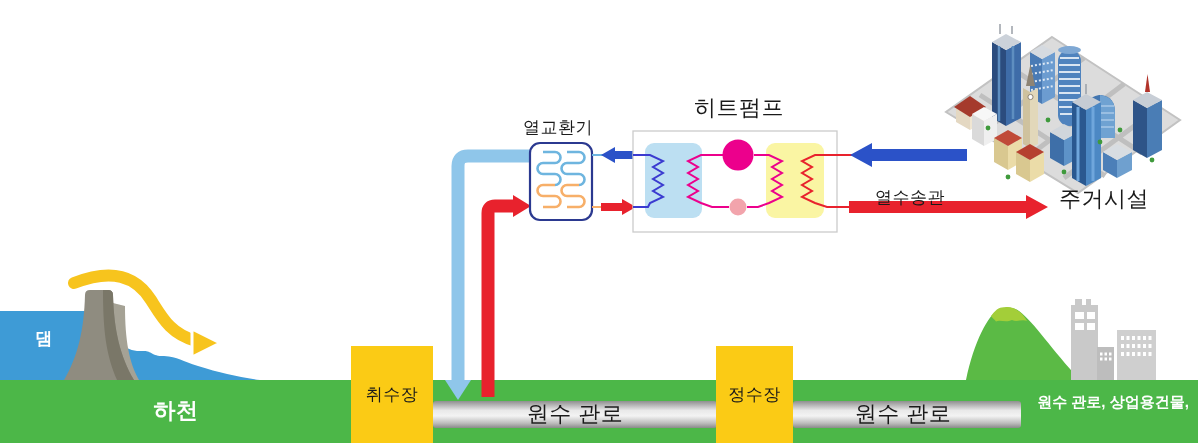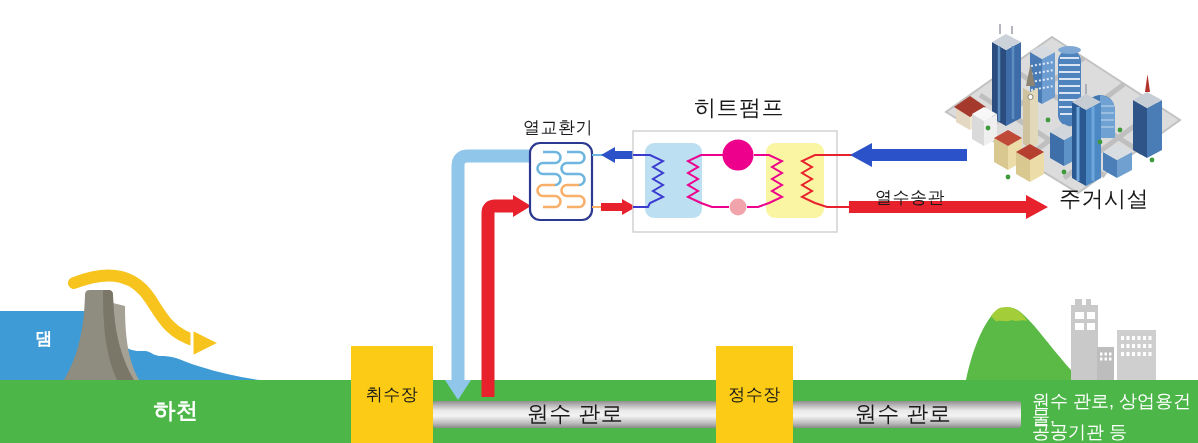--- a/index.html
+++ b/index.html
@@ -6,22 +6,22 @@
   .stage{position:relative;width:1198px;height:443px;background:#fff;overflow:hidden;
          font-family:"Liberation Sans","DejaVu Sans",sans-serif;}
   .stage svg{position:absolute;left:0;top:0;}
   .lbl{position:absolute;transform:translate(-50%,-50%);white-space:nowrap;z-index:3;
        color:var(--text-dark,#1a1a1a);text-align:center;letter-spacing:.5px;}
   .lbl.white{color:var(--text-white,#fff);font-weight:bold;}
   .lbl.f17{font-size:17px;font-family:Liberation Serif, serif;} .lbl.f18{font-size:22px;}
   .station{position:absolute;top:346px;height:97px;background:var(--station-yellow,#fbcb15);
            display:flex;align-items:center;justify-content:center;z-index:2;
            font-size:17px;color:var(--text-dark,#1a1a1a);letter-spacing:.5px;}
-  .consumers{position:absolute;left:1032px;top:394px;width:162px;z-index:3;text-align:left;
-             color:var(--text-white,#fff);font-weight:normal;font-size:18px;line-height:15.5px;}
+  .consumers{position:absolute;left:1032px;top:394px;width:162px;z-index:3;text-align:center;
+             color:var(--text-white,#fff);font-weight:bold;font-size:15px;line-height:15.5px;}
 </style>
 </head>
 <body>
 
 <div class="stage">
 
 <svg width="1198" height="443" viewBox="0 0 1198 443">
   <defs>
     <linearGradient id="pipeG" x1="0" y1="0" x2="0" y2="1">
       <stop offset="0" stop-color="#8F8F8F"></stop>
@@ -203,16 +203,15 @@
 
 <div class="station" style="left:351px;width:82px;">
   <span>취수장</span>
 </div>
 <div class="station" style="left:716px;width:77px;">
   <span>정수장</span>
 </div>
 
 <div class="consumers">
   <div>원수 관로, 상업용건물,</div>
-  <div>공공기관 등</div>
 </div>
 
 </div>
 
 </body></html>

